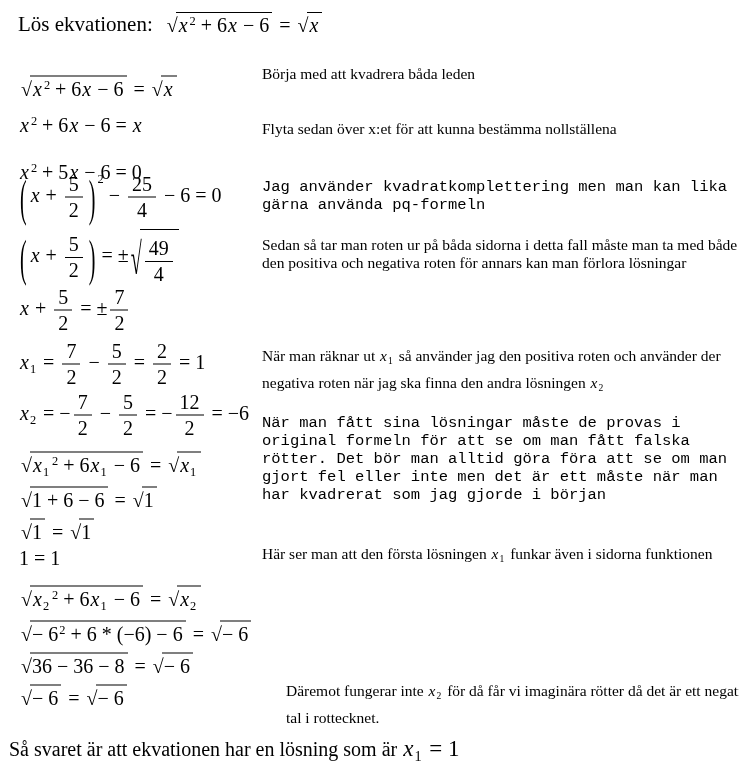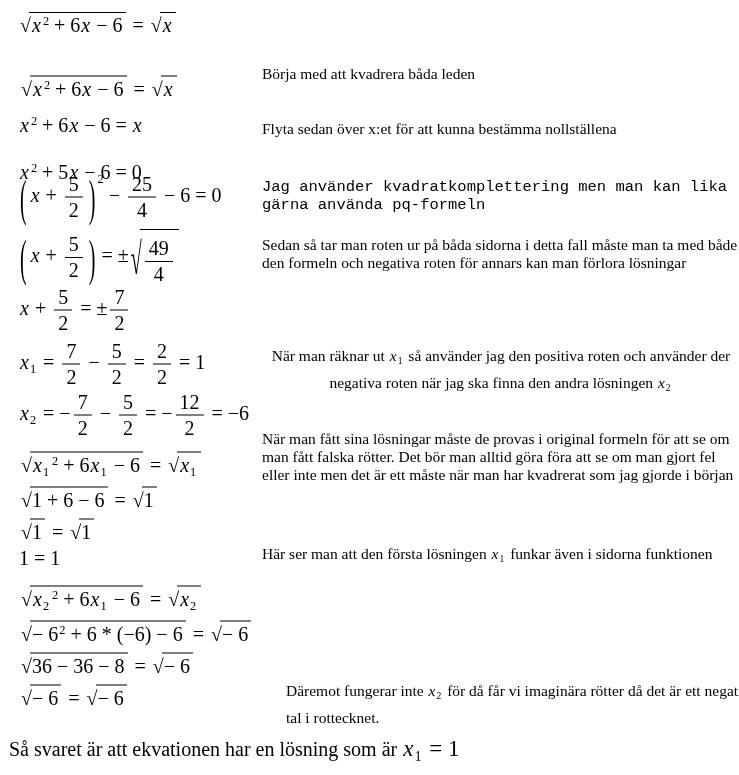--- a/index.html
+++ b/index.html
@@ -38,20 +38,21 @@
   
   .pg{display:inline-flex;align-items:center;vertical-align:middle;}
   .pg .pd{line-height:1;display:inline-block;transform-origin:50% 50%;padding:0 1px;}
   .pg .pc{display:inline-block;padding:0 2px;}
   .imath{white-space:nowrap;}
 </style>
 </head>
 <body>
 
 <div class="title-row">
+  <span>Lös ekvationen:</span>
   <span class="math" id="title-math"><span class="rq">
         <span class="rad">√</span>
         <span class="rc"><span class="mv">x</span><span class="msup">2</span><span class="mx"> + 6</span><span class="mv">x</span><span class="mx"> − 6</span></span>
       </span><span class="mx"> = </span><span class="rq">
         <span class="rad">√</span>
         <span class="rc"><span class="mv">x</span></span>
       </span></span>
 </div>
 
 <div id="math-col">
@@ -133,19 +134,19 @@
         <span class="rc"><span class="mx">− 6</span></span>
       </span><span class="mx"> = </span><span class="rq">
         <span class="rad">√</span>
         <span class="rc"><span class="mx">− 6</span></span>
       </span></div>
   </div>
 <div id="comment-col">
     <div class="cm" style="top: 65px; font-family: Liberation Serif, serif;"><span>Börja med att kvadrera båda leden</span></div>
     <div class="cm" style="top: 120px;"><span>Flyta sedan över x:et för att kunna bestämma nollställena</span></div>
     <div class="cm narrow" style="top: 178px;"><span>Jag använder kvadratkomplettering men man kan lika gärna använda pq-formeln</span></div>
-    <div class="cm" style="top: 236px;"><span>Sedan så tar man roten ur på båda sidorna i detta fall måste man ta med både den formeln och negativa roten för annars kan man förlora lösningar</span></div>
-    <div class="cm loose" style="top: 343px; text-align: center;"><span>När man räknar ut </span><span class="imath"><span class="mv">x</span><span class="msub">1</span></span><span> så använder jag den positiva roten och använder der negativa roten när jag ska finna den andra lösningen </span><span class="imath"><span class="mv">x</span><span class="msub">2</span></span></div>
-    <div class="cm" style="top: 430px;"><span>När man fått sina lösningar måste de provas i original formeln för att se om man fått falska rötter. Det bör man alltid göra föra att se om man gjort fel eller inte men det är ett måste när man har kvadrerat som jag gjorde i början</span></div>
+    <div class="cm" style="top: 236px;"><span>Sedan så tar man roten ur på båda sidorna i detta fall måste man ta med både den positiva och negativa roten för annars kan man förlora lösningar</span></div>
+    <div class="cm loose" style="top: 343px;"><span>När man räknar ut </span><span class="imath"><span class="mv">x</span><span class="msub">1</span></span><span> så använder jag den positiva roten och använder der negativa roten när jag ska finna den andra lösningen </span><span class="imath"><span class="mv">x</span><span class="msub">2</span></span></div>
+    <div class="cm" style="top: 414px; font-family: Liberation Mono, monospace;"><span>När man fått sina lösningar måste de provas i original formeln för att se om man fått falska rötter. Det bör man alltid göra föra att se om man gjort fel eller inte men det är ett måste när man har kvadrerat som jag gjorde i början</span></div>
     <div class="cm" style="top: 545px;"><span>Här ser man att den första lösningen </span><span class="imath"><span class="mv">x</span><span class="msub">1</span></span><span> funkar även i sidorna funktionen</span></div>
     <div class="cm loose" style="top: 678px; margin-left: 24px;"><span>Däremot fungerar inte </span><span class="imath"><span class="mv">x</span><span class="msub">2</span></span><span> för då får vi imaginära rötter då det är ett negativt tal i rottecknet.</span></div>
   </div>
 <div class="ans" id="answer-line" style="top: 736px;"><span>Så svaret är att ekvationen har en lösning som är </span><span class="imath"><span class="mv">x</span><span class="msub">1</span><span class="mx"> = 1</span></span></div>
 
 </body></html>

